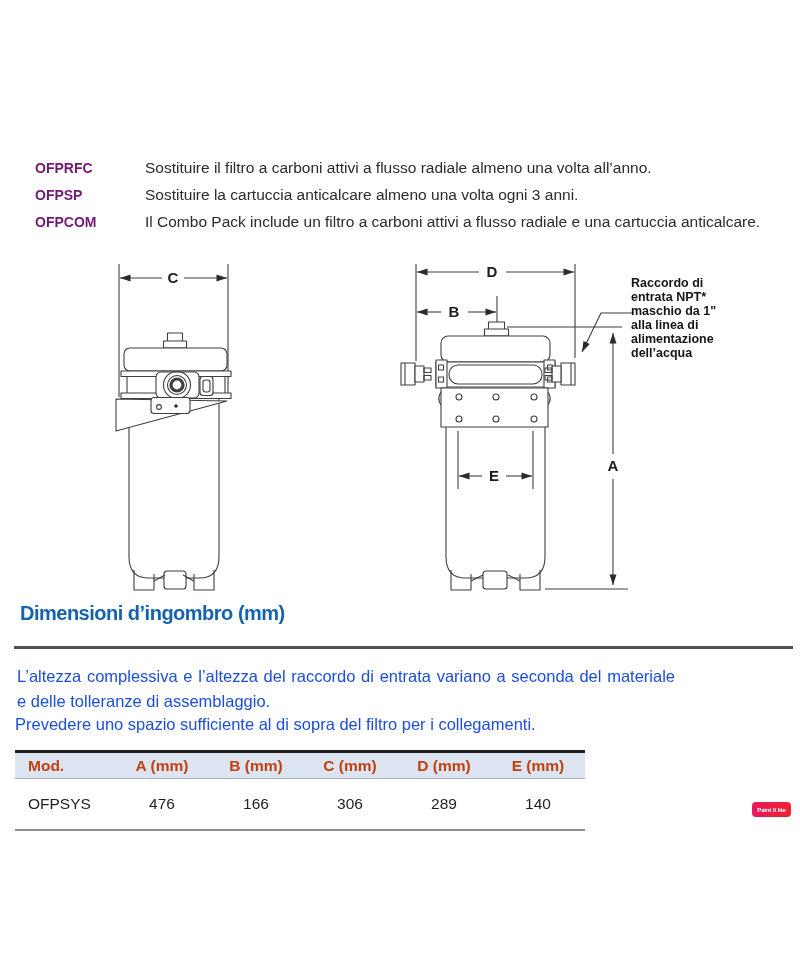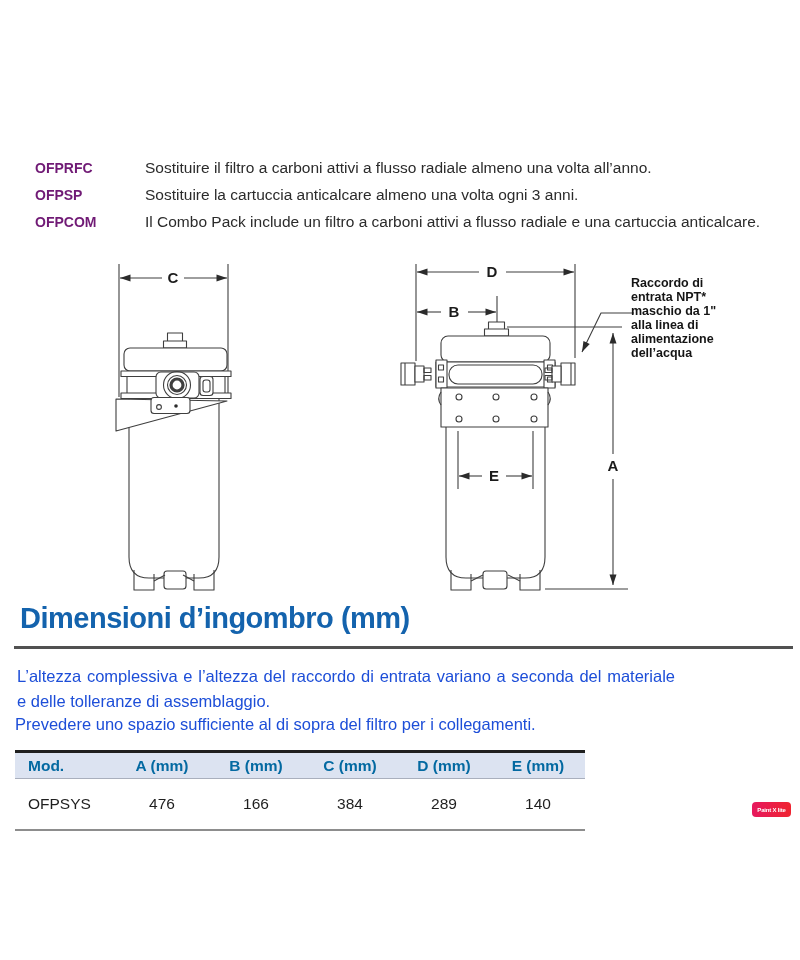--- a/index.html
+++ b/index.html
@@ -16,36 +16,36 @@
   svg.diag{position:absolute;}
   .dimlbl{font:bold 15px "Liberation Sans", sans-serif;fill:#1b1b1b;text-anchor:middle;}
   .annotation{
     position:absolute;left:631px;top:276px;width:130px;
     font-weight:bold;font-size:12.5px;line-height:14px;color:#151515;
     white-space:pre-line;
   }
   
   .title{
     position:absolute;left:20px;top:602px;margin:0;
-    font-size:29px;font-weight:bold;letter-spacing:-0.5px;color:#1463ad;
+    font-size:20px;font-weight:bold;letter-spacing:-0.5px;color:#1463ad;
   }
   .rule{position:absolute;left:14px;top:646px;width:779px;height:2.5px;background:#515151;}
   .para{position:absolute;margin:0;font-size:16.5px;line-height:24.5px;color:#1d4ed8;}
   .p1{left:17px;top:664px;width:658px;text-align:justify;}
   .p2{left:15px;top:712px;width:700px;}
   
   table.dims{
     position:absolute;left:15px;top:750px;width:570px;
     border-collapse:collapse;table-layout:fixed;
     border-top:3px solid #1f1f1f;border-bottom:2px solid #8d8d8d;
     font-size:15.5px;
   }
   table.dims col.c0{width:100px;}
   table.dims thead tr{background:#dce3f1;border-bottom:1px solid #a9afbd;}
-  table.dims th{font-weight:bold;color:#0369a1;padding:3px 6px;height:19px;text-align:center;}
+  table.dims th{font-weight:bold;color:#c2410c;padding:3px 6px;height:19px;text-align:center;}
   table.dims td{color:#1f1f1f;padding:15px 6px;height:20px;text-align:center;}
   table.dims th:first-child, table.dims td:first-child{text-align:left;padding-left:13px;}
   
   .badge{
     position:absolute;left:752px;top:802px;width:39px;height:15px;
     background:linear-gradient(90deg,#e6195e,#ef2330);
     border-radius:4px;color:#fff;font-weight:bold;font-size:6px;
     display:flex;align-items:center;justify-content:center;letter-spacing:-0.2px;
   }
 </style>
@@ -221,21 +221,21 @@
         <th>C (mm)</th>
         <th>D (mm)</th>
         <th>E (mm)</th>
       </tr>
     </thead>
     <tbody>
       <tr>
         <td>OFPSYS</td>
         <td>476</td>
         <td>166</td>
-        <td>384</td>
+        <td>306</td>
         <td>289</td>
         <td>140</td>
       </tr>
     </tbody>
   </table>
 
   <div class="badge">Paint X lite</div>
 
 </div>
 

